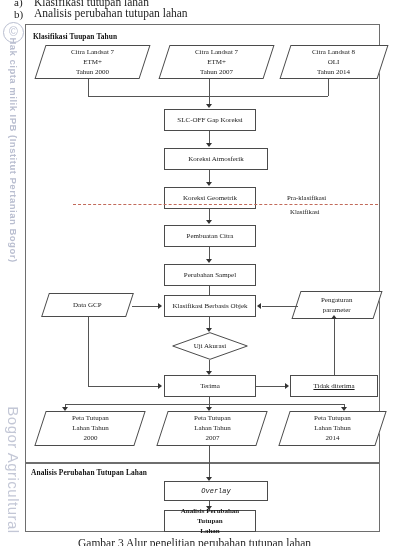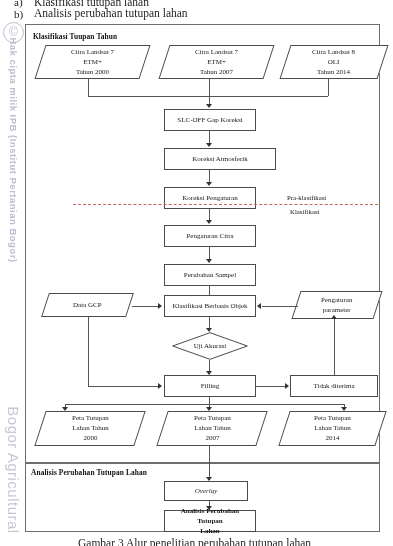--- a/index.html
+++ b/index.html
@@ -173,39 +173,39 @@
 <div class="ln lnh" style="left:88px;top:96px;width:240px;"></div>
 <div class="ln lnv" style="left:209px;top:96px;height:9px;"></div>
 <div class="arrow arr-down" style="left:206px;top:104px;"></div>
 
 <div class="node rect" style="left:164px;top:109px;width:92px;height:22px;">
   <span class="txt">SLC-OFF Gap Koreksi</span>
 </div>
 <div class="ln lnv" style="left:209px;top:131px;height:13px;"></div>
 <div class="arrow arr-down" style="left:206px;top:143px;"></div>
 
-<div class="node rect" style="left:164px;top:148px;width:112px;height:22px;">
+<div class="node rect" style="left:164px;top:148px;width:104px;height:22px;">
   <span class="txt">Koreksi Atmosferik</span>
 </div>
 <div class="ln lnv" style="left:209px;top:170px;height:13px;"></div>
 <div class="arrow arr-down" style="left:206px;top:182px;"></div>
 
 <div class="node rect" style="left:164px;top:187px;width:92px;height:22px;">
-  <span class="txt">Koreksi Pengaturan</span>
+  <span class="txt">Koreksi Geometrik</span>
 </div>
 
 <div class="dashline" style="left:73px;top:204px;width:305px;"></div>
 <div class="dash-lbl" style="left:287px;top:194px;">Pra-klasifikasi</div>
 <div class="dash-lbl" style="left:290px;top:208px;">Klasifikasi</div>
 
 <div class="ln lnv" style="left:209px;top:209px;height:12px;"></div>
 <div class="arrow arr-down" style="left:206px;top:220px;"></div>
 
 <div class="node rect" style="left:164px;top:225px;width:92px;height:22px;">
-  <span class="txt">Pengaturan Citra</span>
+  <span class="txt">Pembuatan Citra</span>
 </div>
 <div class="ln lnv" style="left:209px;top:247px;height:13px;"></div>
 <div class="arrow arr-down" style="left:206px;top:259px;"></div>
 
 <div class="node rect" style="left:164px;top:264px;width:92px;height:22px;">
   <span class="txt">Perubahan Sampel</span>
 </div>
 <div class="ln lnv" style="left:209px;top:286px;height:13px;"></div>
 <div class="arrow arr-down" style="left:206px;top:298px;"></div>
 
@@ -232,23 +232,23 @@
 <div class="node diamond" style="left:172px;top:332px;width:76px;height:28px;">
   <svg class="dshape" viewBox="0 0 76 28" preserveAspectRatio="none">
     <polygon points="38,0.7 75.3,14 38,27.3 0.7,14" fill="#fff" stroke="#4b4b4b" stroke-width="1"></polygon>
   </svg>
   <span class="txt">Uji Akurasi</span>
 </div>
 <div class="ln lnv" style="left:209px;top:360px;height:12px;"></div>
 <div class="arrow arr-down" style="left:206px;top:371px;"></div>
 
 <div class="node rect" style="left:164px;top:375px;width:92px;height:22px;">
-  <span class="txt">Filling</span>
-</div>
-<div class="node rect" style="left:290px;top:375px;width:88px;height:22px;">
+  <span class="txt">Terima</span>
+</div>
+<div class="node rect" style="left:290px;top:375px;width:88px;height:22px;text-decoration:underline;">
   <span class="txt">Tidak diterima</span>
 </div>
 <div class="ln lnh" style="left:256px;top:386px;width:29px;"></div>
 <div class="arrow arr-right" style="left:285px;top:383px;"></div>
 
 <div class="ln lnv" style="left:334px;top:319px;height:56px;"></div>
 <div class="arrow arr-up" style="left:331px;top:315px;"></div>
 
 <div class="ln lnv" style="left:88px;top:317px;height:69px;"></div>
 <div class="ln lnh" style="left:88px;top:386px;width:70px;"></div>
@@ -275,21 +275,21 @@
 </div>
 <div class="node para" style="left:284px;top:411px;width:97px;height:35px;">
   <span class="txt" style="white-space:pre-line;">Peta Tutupan
 Lahan Tahun
 2014</span>
 </div>
 
 <div class="ln lnv" style="left:209px;top:446px;height:32px;"></div>
 <div class="arrow arr-down" style="left:206px;top:477px;"></div>
 
-<div class="node rect" style="left:164px;top:481px;width:84px;height:20px;">
+<div class="node rect" style="left:164px;top:481px;width:104px;height:20px;font-family:Liberation Mono, monospace;">
   <span class="txt ital">Overlay</span>
 </div>
 <div class="ln lnv" style="left:209px;top:501px;height:6px;"></div>
 <div class="arrow arr-down" style="left:206px;top:506px;"></div>
 
 <div class="node rect" style="left:164px;top:510px;width:92px;height:22px;">
   <span class="txt" style="white-space:pre-line;font-weight:bold;">Analisis Perubahan Tutupan
 Lahan</span>
 </div>
 

